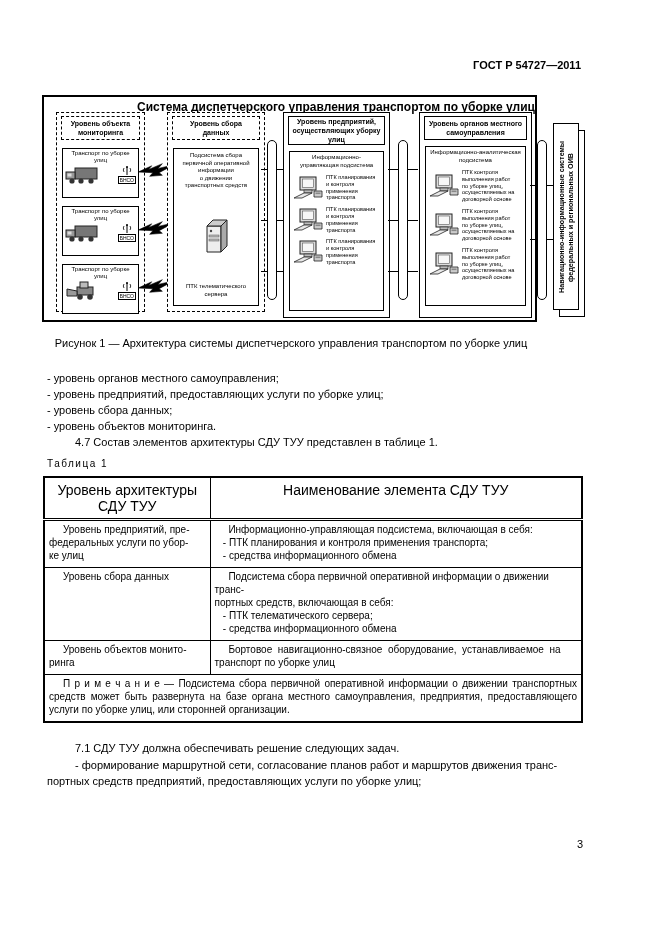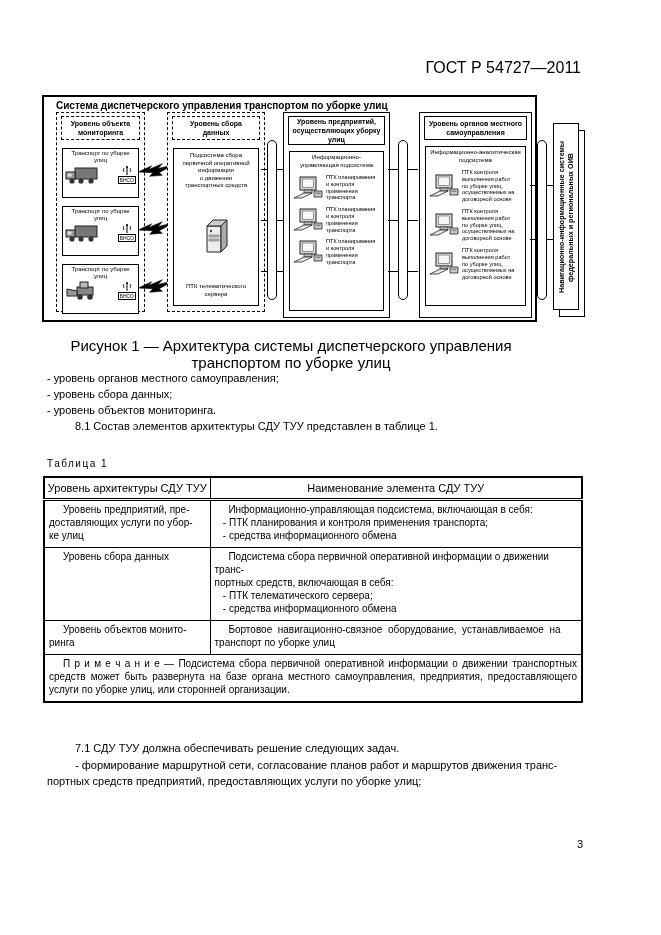--- a/index.html
+++ b/index.html
@@ -6,27 +6,27 @@
   html,body { background:#fff; }
   body {
     width:661px; height:935px; position:relative;
     font-family:"Liberation Sans","DejaVu Sans",sans-serif;
     color:#000; background:#fff; overflow:hidden;
   }
   .pre { white-space:pre-line; }
   .prew { white-space:pre-wrap; }
 
   
-  .doc-number { position:absolute; top:59px; right:80px; font-size:16px; font-weight:normal; }
+  .doc-number { position:absolute; top:59px; right:80px; font-size:11px; font-weight:bold; }
   .page-number { position:absolute; top:838px; right:78px; font-size:11px; }
 
   
   .diagram { position:absolute; left:42px; top:95px; width:556px; height:232px; }
   .main-box { position:absolute; left:0; top:0; width:495px; height:227px; border:2px solid #000; background:#fff; }
-  .main-title { text-align:left; font-size:10px; font-weight:bold; padding-top:3px;margin-left:12px; }
+  .main-title { text-align:right; font-size:12px; font-weight:bold; padding-top:3px;margin-left:12px; }
 
   .dcol { position:absolute; top:15px; background:#fff; }
   .dcol.dashed { border:1px dashed #000; }
   .dcol.solid  { border:1px solid #000; }
   .col-head { border:1px dashed #000; margin:3px 4px 0 4px; min-height:24px;
               display:flex; align-items:center; justify-content:center;
               text-align:center; font-size:7px; font-weight:bold; line-height:9px; }
   .solid > .col-head { border:1px solid #000; }
 
   .col1 { left:12px;  width:89px;  height:200px; }
@@ -65,32 +65,32 @@
   .bolt { position:absolute; left:94px; width:36px; height:16px; }
 
   
   .ext-wrap { position:absolute; left:511px; top:28px; width:26px; height:187px; }
   .ext-shadow { position:absolute; left:6px; top:7px; width:100%; height:100%; border:1px solid #000; background:#fff; }
   .ext-box { position:absolute; left:0; top:0; width:100%; height:100%; border:1px solid #000; background:#fff;
              display:flex; align-items:center; justify-content:center; }
   .ext-text { writing-mode:vertical-rl; transform:rotate(180deg); text-align:center;
               font-size:7.2px; font-weight:bold; line-height:9px; white-space:pre-line; }
 
-  .figure-caption { position:absolute; left:42px; top:337px; width:498px; text-align:center; font-size:15px; }
+  .figure-caption { position:absolute; left:42px; top:337px; width:498px; text-align:center; font-size:11px; }
 
   
   .sec6 { position:absolute; left:47px; top:370px; width:536px; font-size:11px; line-height:16px; }
   .para { text-indent:28px; }
 
   .table-label { position:absolute; left:47px; top:458px; font-size:10px; letter-spacing:1.5px; }
 
   table.t1 { position:absolute; left:43px; top:476px; width:540px; border-collapse:collapse; background:#fff; }
   table.t1 th, table.t1 td { border:1px solid #000; vertical-align:top; }
   table.t1 { border:2px solid #000; }
-  table.t1 th { font-weight:normal; font-size:11px; text-align:center; padding:4px 2px;
+  table.t1 th { font-weight:normal; font-size:14px; text-align:center; padding:4px 2px;
                 border-bottom:3px double #000; }
   table.t1 td { font-size:10px; line-height:13px; padding:2px 4px 5px 4px; }
   col.c1 { width:166px; }
   .note-cell { white-space:normal; text-align:justify; text-indent:14px; }
 
   .sec7 { position:absolute; left:47px; top:740px; width:536px; font-size:11px; line-height:16.5px; }
   .sec7-heading { font-size:12.5px; font-weight:bold; line-height:20px; padding-left:28px; margin-bottom:7px; }
 </style>
 </head>
 <body>
@@ -326,42 +326,43 @@
       <div class="ext-text">Навигационно-информационные системы
 федеральных и региональных ОИВ</div>
     </div>
   </div>
 </div>
 
 <div class="figure-caption">Рисунок 1 — Архитектура системы диспетчерского управления транспортом по уборке улиц</div>
 
 <div class="sec6">
   <div>- уровень органов местного самоуправления;</div>
+  <div>- уровень предприятий, предоставляющих услуги по уборке улиц;</div>
   <div>- уровень сбора данных;</div>
   <div>- уровень объектов мониторинга.</div>
-  <div class="para">8.1 Состав элементов архитектуры СДУ ТУУ представлен в таблице 1.</div>
+  <div class="para">4.7 Состав элементов архитектуры СДУ ТУУ представлен в таблице 1.</div>
 </div>
 
 <div class="table-label">Таблица 1</div>
 
 <table class="t1">
   <colgroup>
       <col class="c1">
       <col>
     </colgroup>
   <thead>
     <tr>
       <th>Уровень архитектуры СДУ ТУУ</th>
       <th>Наименование элемента СДУ ТУУ</th>
     </tr>
   </thead>
   <tbody>
     <tr>
       <td class="prew">     Уровень предприятий, пре-
-доставляющих услуги по убор-
+федеральных услуги по убор-
 ке улиц</td>
       <td class="prew">     Информационно-управляющая подсистема, включающая в себя:
    - ПТК планирования и контроля применения транспорта;
    - средства информационного обмена</td>
     </tr>
     <tr>
       <td class="prew">     Уровень сбора данных</td>
       <td class="prew">     Подсистема сбора первичной оперативной информации о движении транс-
 портных средств, включающая в себя:
    - ПТК телематического сервера;

